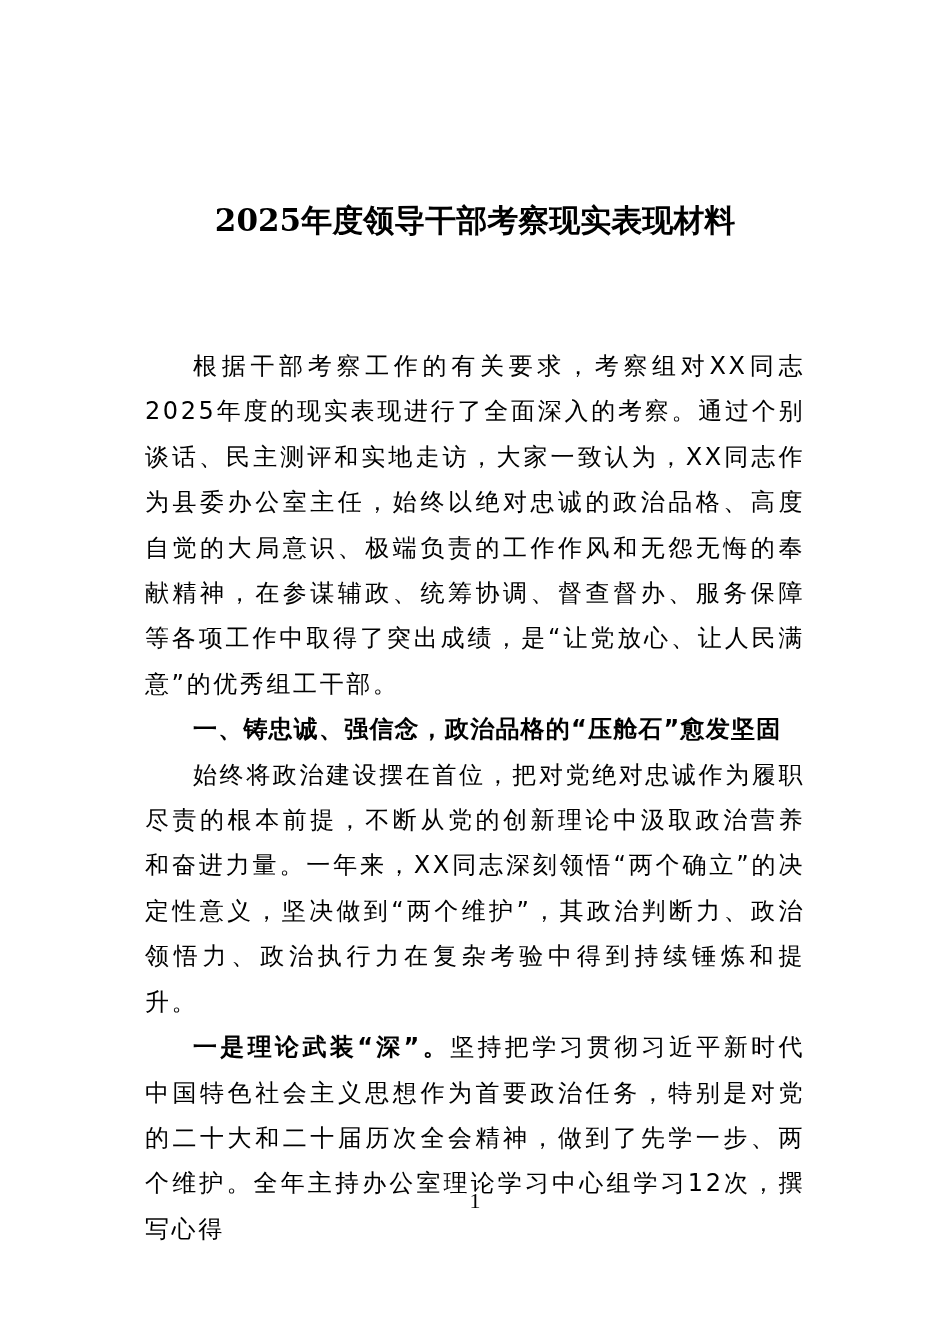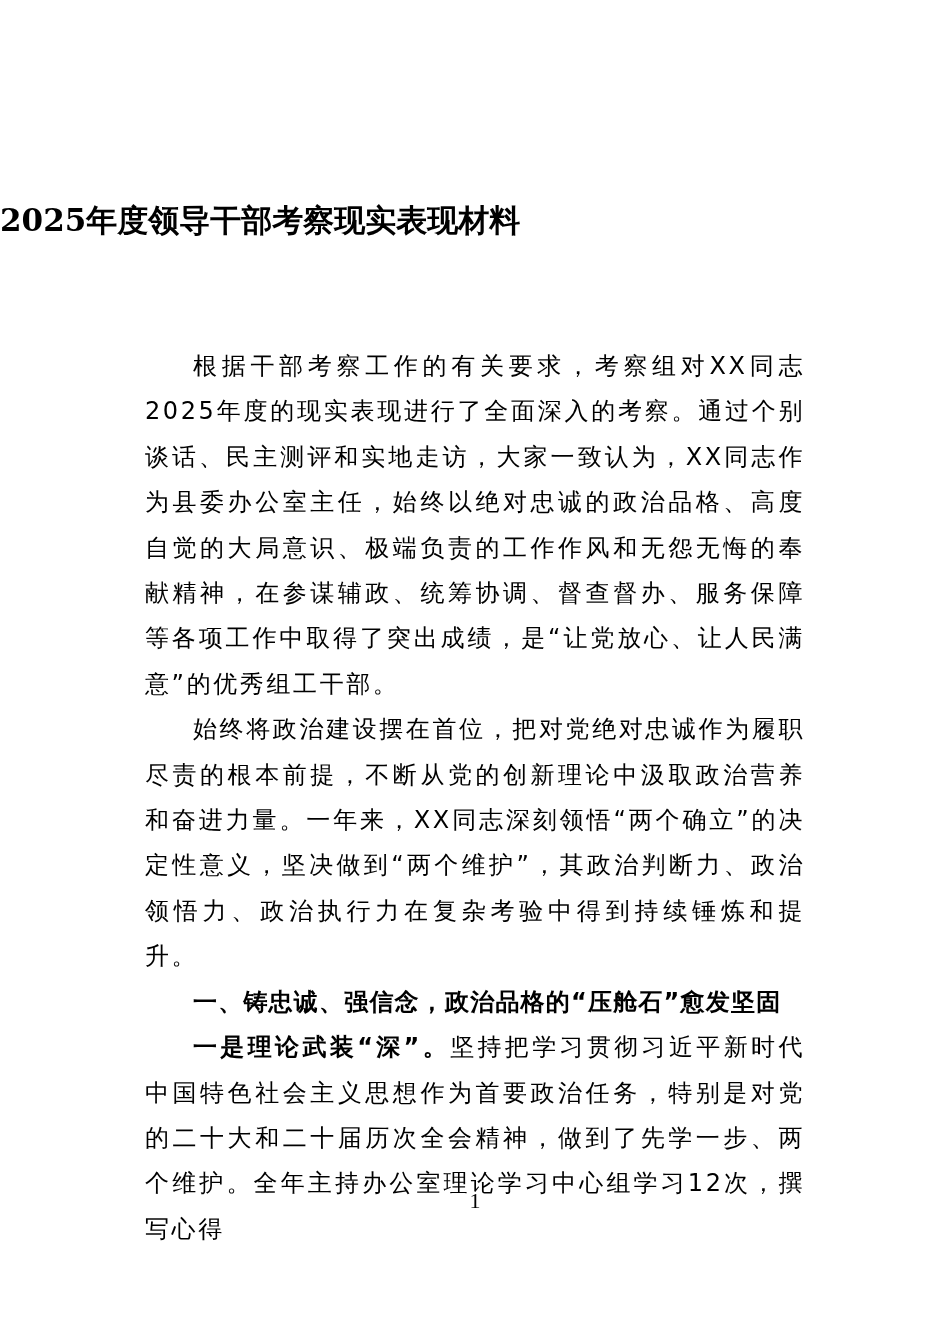--- a/index.html
+++ b/index.html
@@ -19,21 +19,21 @@
       position: absolute;
       left: 0; top: 0;
       width: 950px; height: 1344px;
       background: #ffffff;
     }
     .title {
       position: absolute;
       left: 0;
       top: 196px;
       width: 950px;
-      text-align: left;
+      text-align: center;
       font-size: 31px;
       font-weight: bold;
       line-height: 48px;
       letter-spacing: 0px;
       font-family: "DejaVu Serif", "Liberation Serif", serif;
     }
     .body-text {
       position: absolute;
       left: 145px;
       top: 344px;
@@ -69,20 +69,20 @@
   </style>
 </head>
 <body>
 
 <div class="page">
 
   <div class="title">2025年度领导干部考察现实表现材料</div>
 
   <div class="body-text">
     <p class="para">根据干部考察工作的有关要求，考察组对XX同志2025年度的现实表现进行了全面深入的考察。通过个别谈话、民主测评和实地走访，大家一致认为，XX同志作为县委办公室主任，始终以绝对忠诚的政治品格、高度自觉的大局意识、极端负责的工作作风和无怨无悔的奉献精神，在参谋辅政、统筹协调、督查督办、服务保障等各项工作中取得了突出成绩，是“让党放心、让人民满意”的优秀组工干部。</p>
+    <p class="para heading">一、铸忠诚、强信念，政治品格的“压舱石”愈发坚固</p>
     <p class="para">始终将政治建设摆在首位，把对党绝对忠诚作为履职尽责的根本前提，不断从党的创新理论中汲取政治营养和奋进力量。一年来，XX同志深刻领悟“两个确立”的决定性意义，坚决做到“两个维护”，其政治判断力、政治领悟力、政治执行力在复杂考验中得到持续锤炼和提升。</p>
-    <p class="para heading">一、铸忠诚、强信念，政治品格的“压舱石”愈发坚固</p>
     <p class="para"><span class="bold-lead">一是理论武装“深”。</span><span>坚持把学习贯彻习近平新时代中国特色社会主义思想作为首要政治任务，特别是对党的二十大和二十届历次全会精神，做到了先学一步、两个维护。全年主持办公室理论学习中心组学习12次，撰写心得</span></p>
   </div>
 
   <div class="page-number">1</div>
 
 </div>
 
 </body></html>

